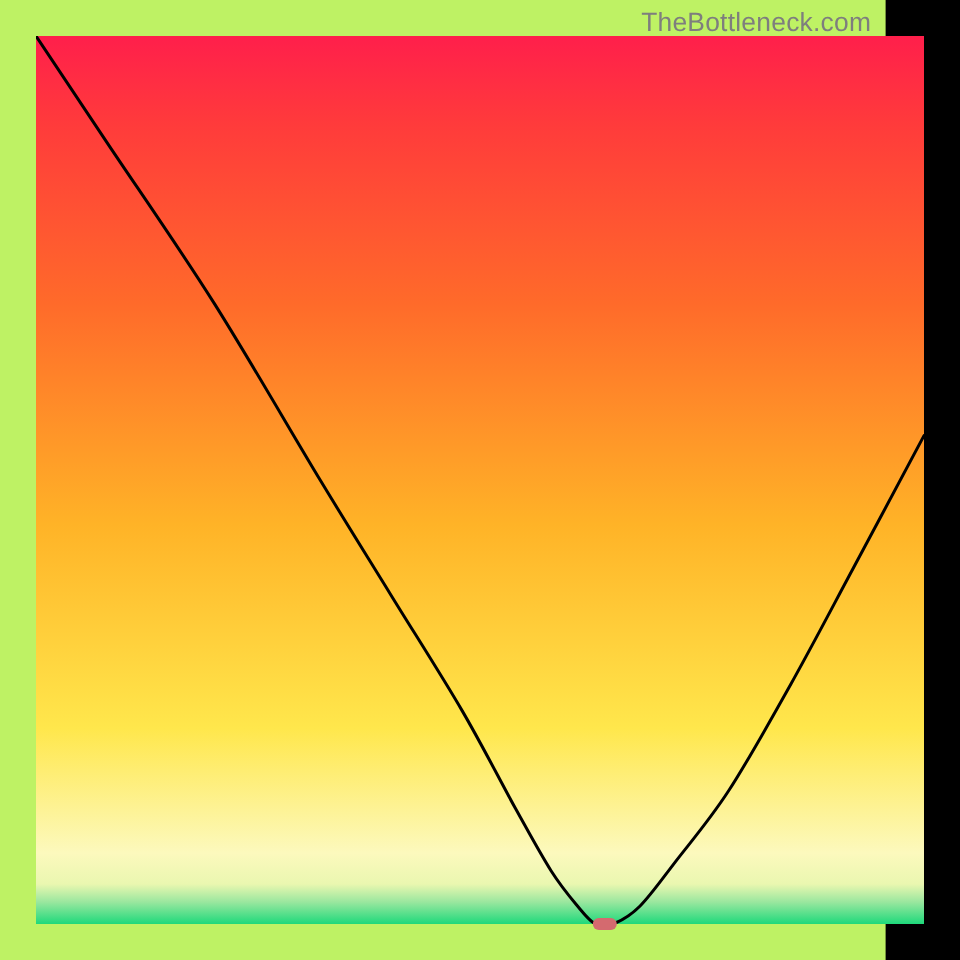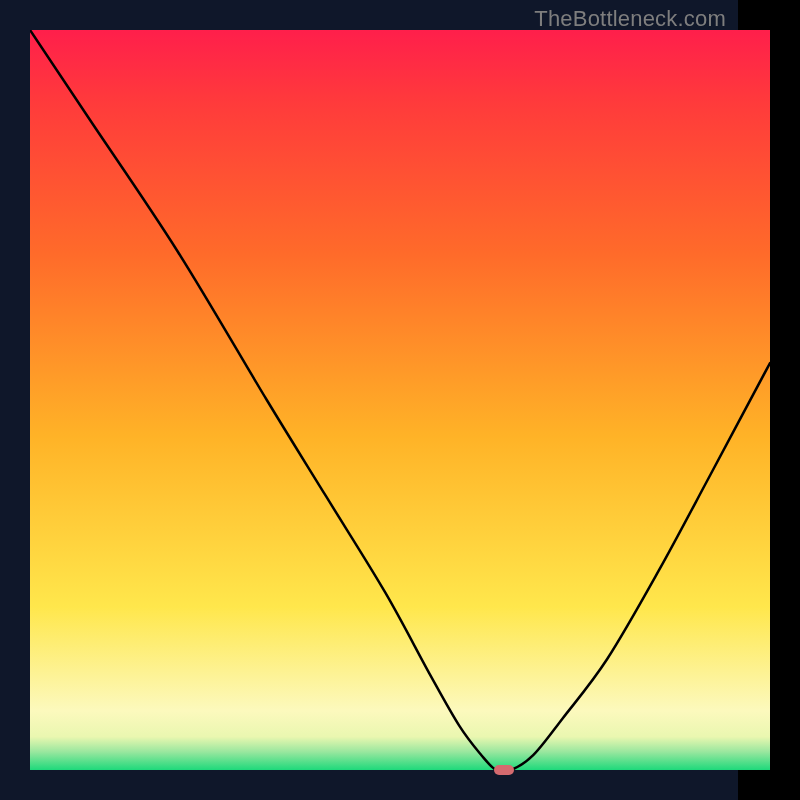--- a/index.html
+++ b/index.html
@@ -10,21 +10,21 @@
     background: #000;
     overflow: hidden;
     font-family: Arial, Helvetica, sans-serif;
   }
   .chart-frame {
     position: absolute;
     left: 0;
     top: 0;
     width: 738px;
     height: 800px;
-    background: #0f172a;
+    background: #bef264;
   }
   .plot {
     position: absolute;
     left: 30px;
     top: 30px;
     width: 740px;
     height: 740px;
     
     background: linear-gradient(
       to bottom,

